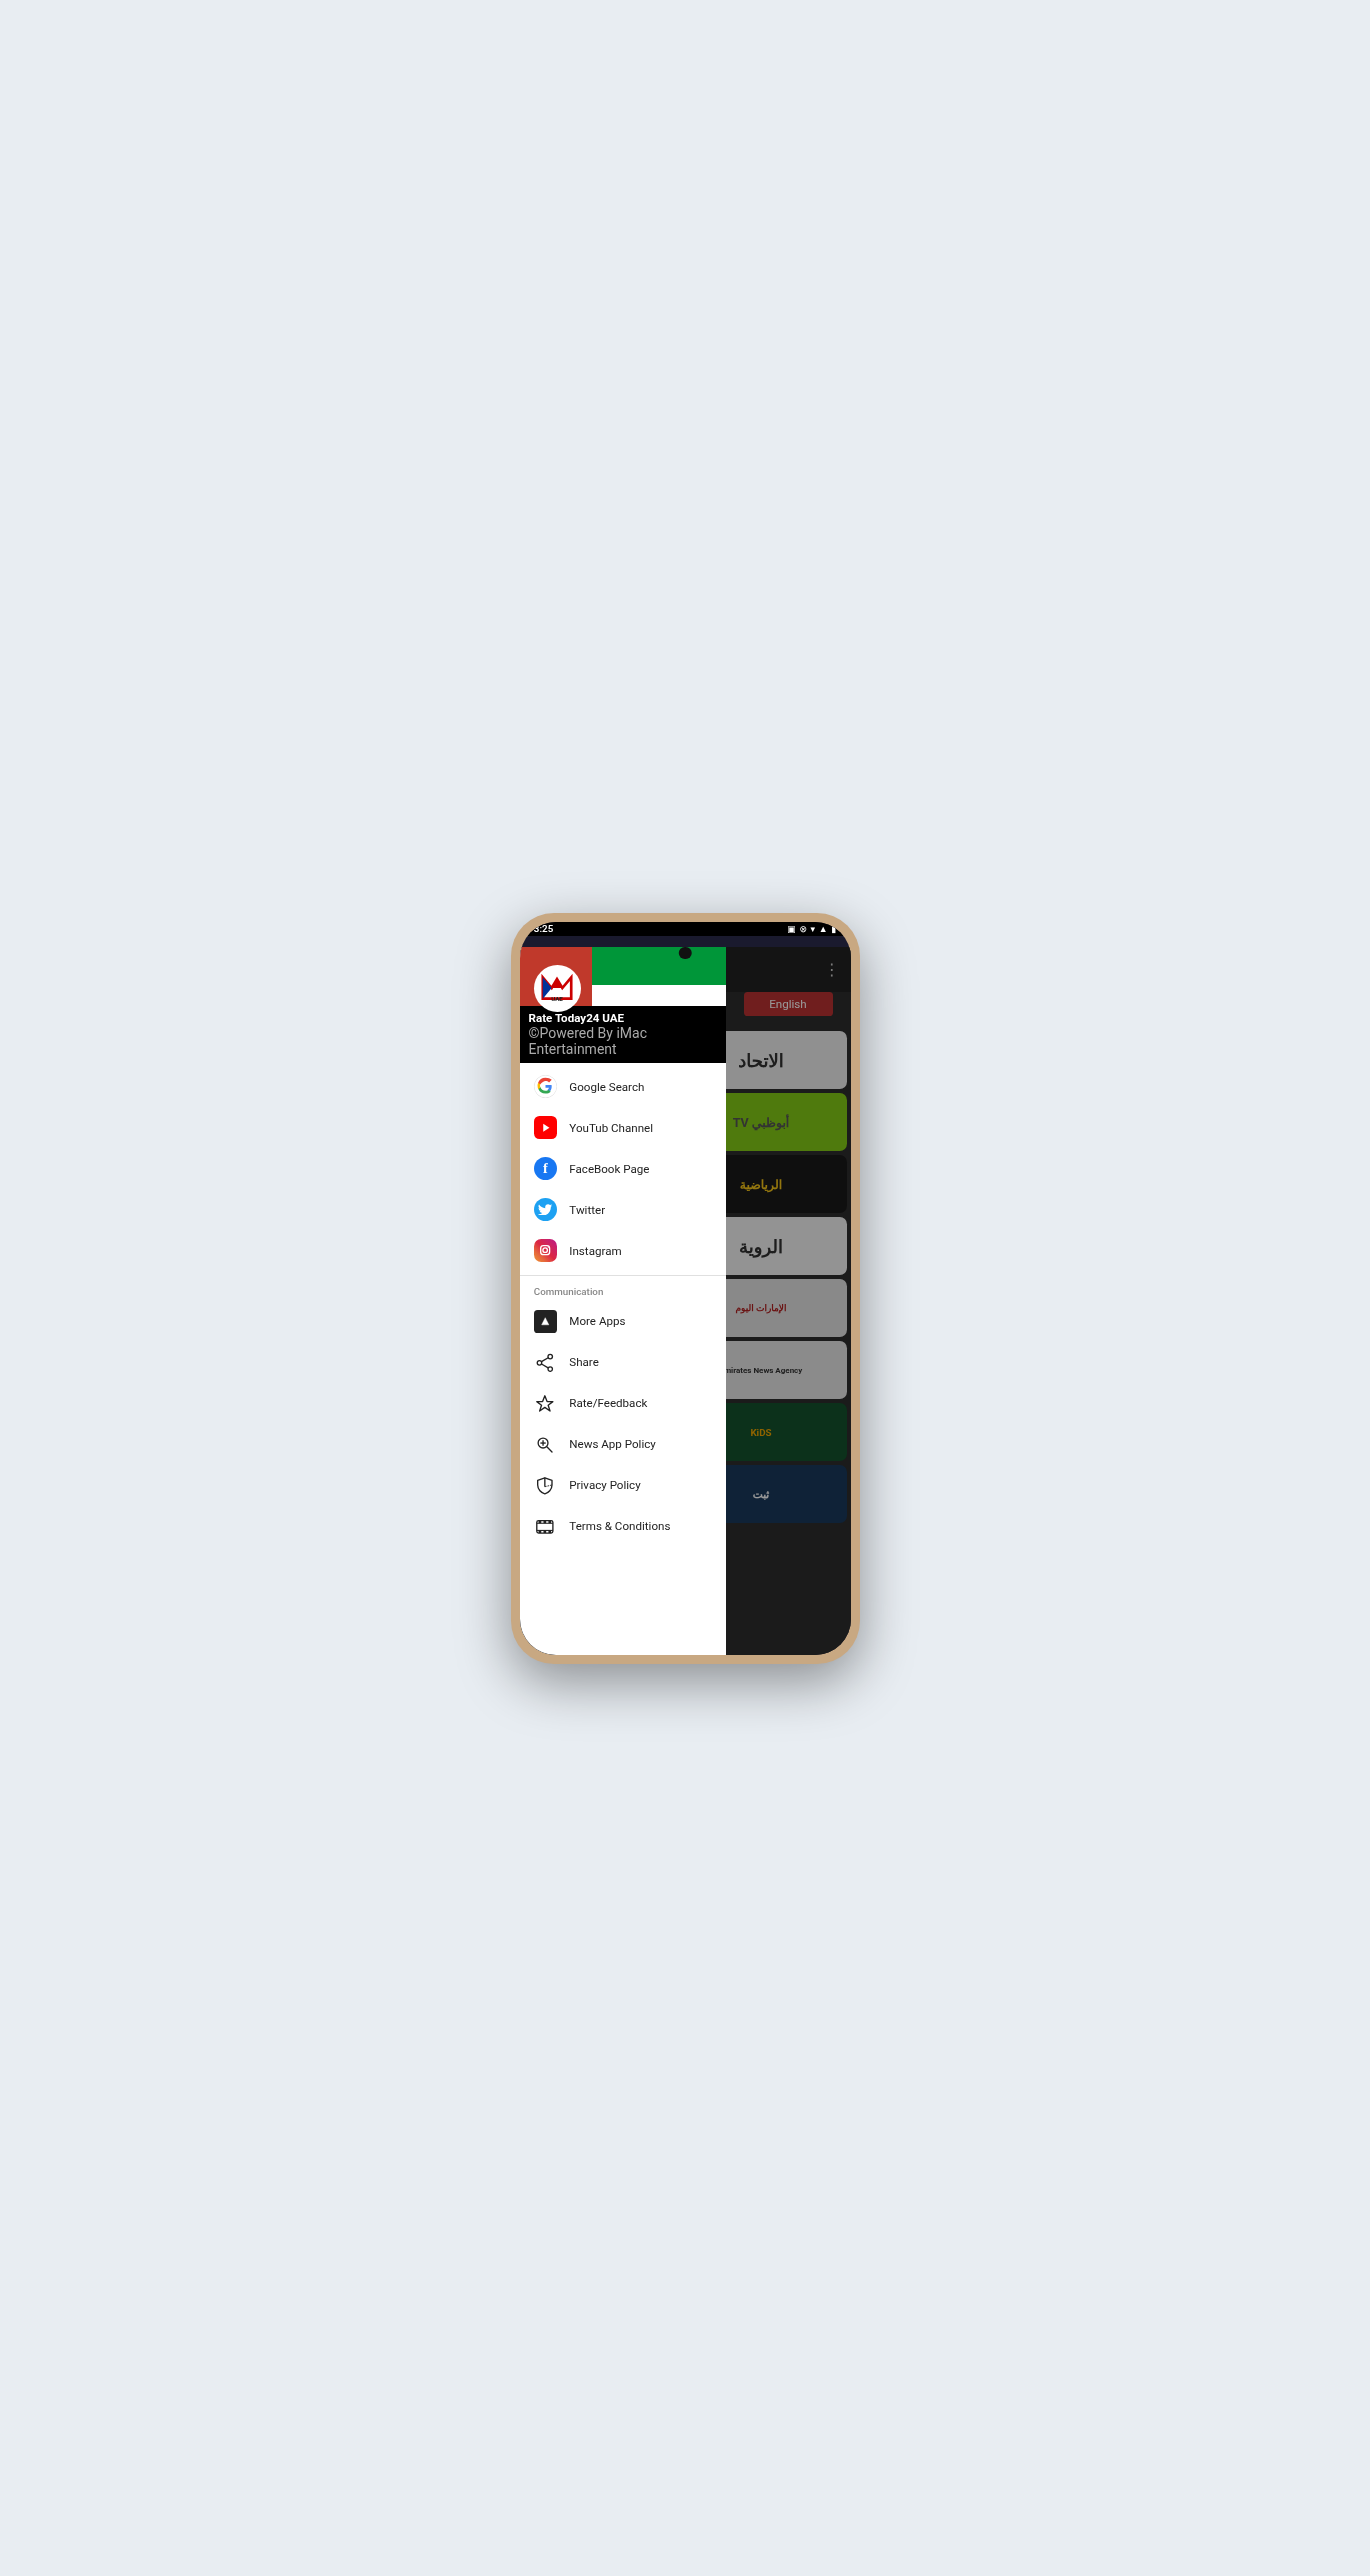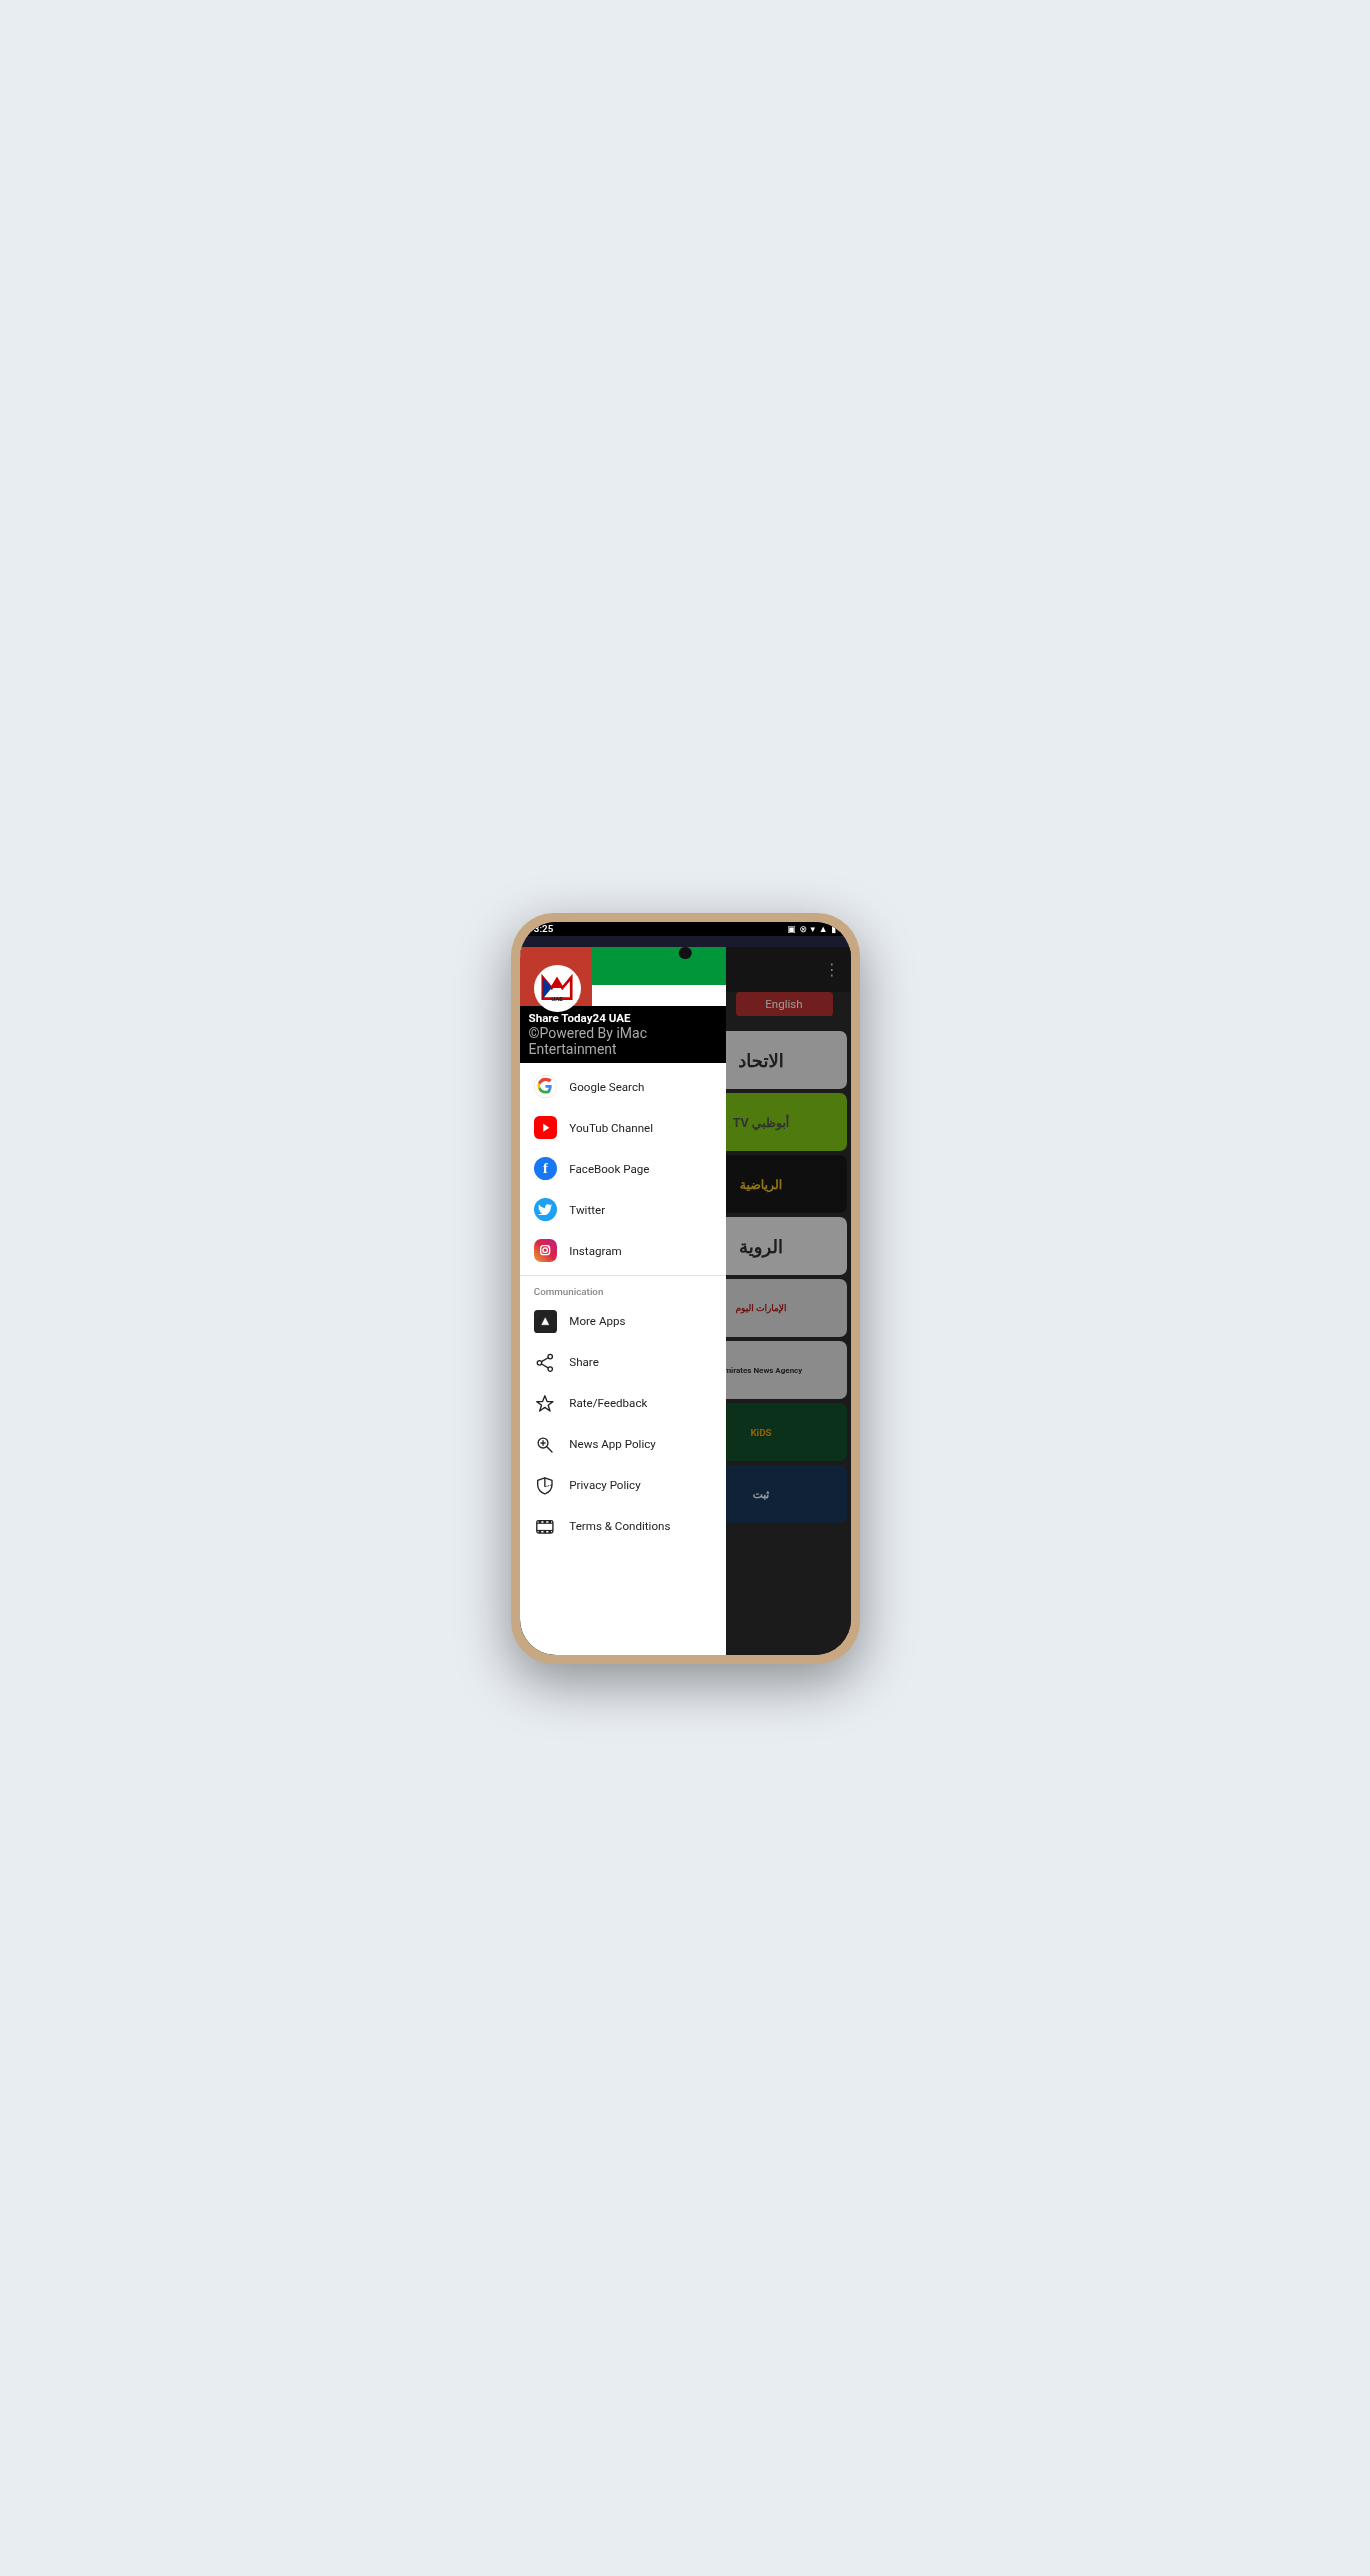--- a/index.html
+++ b/index.html
@@ -113,21 +113,21 @@
 
     .english-btn {
       background: #b33;
       color: #fff;
       border-radius: 3.6px;
       padding: 5.4px 18px;
       font-size: 11.6px;
       position: absolute;
       top: 45px;
       right: 18px;
-      width: 97px;
+      width: 89px;
       text-align: center;
     }
 
     
     .news-grid {
       position: absolute;
       top: 81px;
       right: 0;
       width: 179px;
       display: grid;
@@ -455,21 +455,21 @@
                 <polygon points="2,30 2,6 12,18" fill="#003399"></polygon>
 
                 <polygon points="12,18 18,8 24,18" fill="#cc0000"></polygon>
 
                 <text x="18" y="33" text-anchor="middle" font-size="7" font-weight="bold" fill="#222">UAE</text>
               </svg>
             </div>
           </div>
 
           <div class="drawer-header-bottom">
-            <div class="app-title">Share Today24 UAE</div>
+            <div class="app-title">Rate Today24 UAE</div>
             <div class="app-subtitle">©Powered By iMac Entertainment</div>
           </div>
         </div>
 
         <div class="drawer-menu">
 
           <div class="menu-item">
             <div class="google-icon">
               <svg width="23" height="23" viewBox="0 0 26 26">
                 <circle cx="13" cy="13" r="13" fill="#fff" stroke="#ddd" stroke-width="1"></circle>

